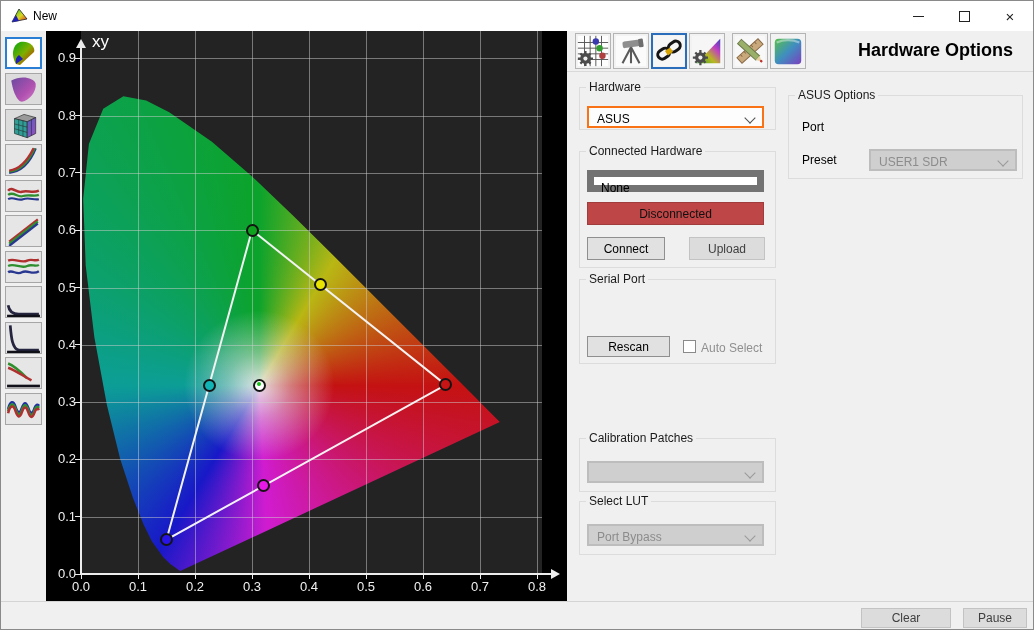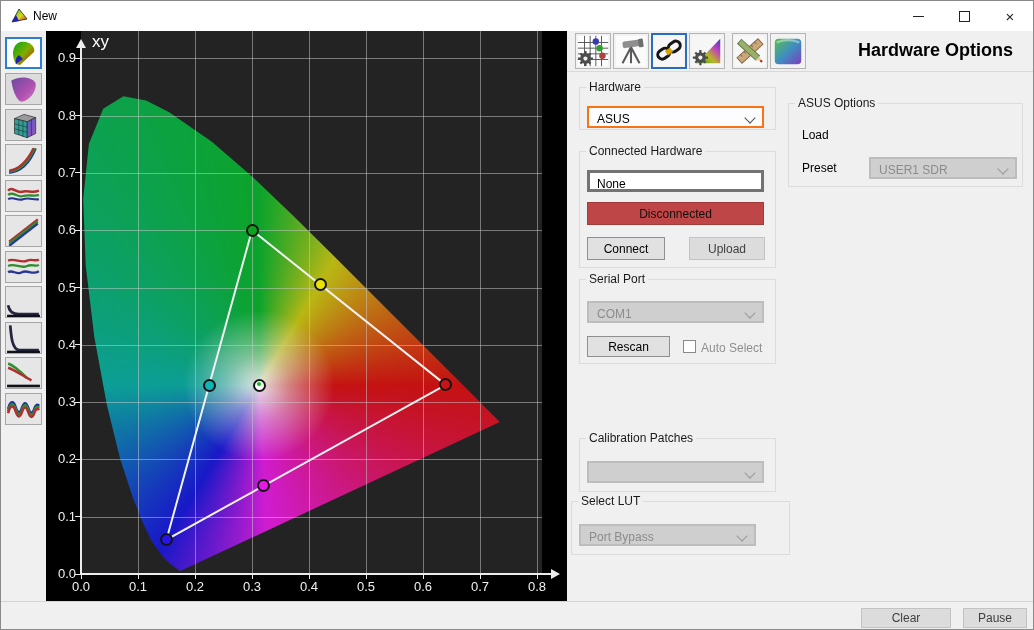--- a/index.html
+++ b/index.html
@@ -45,21 +45,21 @@
   .tool-btn.selected{border:2px solid #2a6dbb;}
   .tool-btn svg{display:block;width:100%;height:100%;}
   .panel-title{position:absolute;right:22px;top:9px;font-size:18px;font-weight:600;color:#000;}
   .group{position:absolute;border:1px solid #dcdcdc;box-sizing:border-box;}
   .glabel{position:absolute;top:-8px;left:6px;background:#f0f0f0;padding:0 3px;font-size:12px;color:#1a1a1a;white-space:nowrap;}
   .combo{position:absolute;height:22px;background:#fdfdfd;border:2px solid #f97316;box-sizing:border-box;font-size:12px;color:#000;}
   .combo .cb-text{position:absolute;left:8px;top:4px;}
   .chev{position:absolute;right:8px;top:6px;width:7px;height:7px;border-right:1.4px solid #505050;border-bottom:1.4px solid #505050;transform:rotate(45deg);}
   .combo.disabled{background:#cfcfcf;border-color:#bdbdbd;color:#8c8c8c;}
   .combo.disabled .chev{border-color:#9a9a9a;}
-  .tfield{position:absolute;height:22px;background:#fff;border:3px solid #737373;box-sizing:border-box;font-size:12px;color:#000;}
+  .tfield{position:absolute;height:22px;background:#fff;border:7px solid #737373;box-sizing:border-box;font-size:12px;color:#000;}
   .tfield .tf-text{position:absolute;left:7px;top:4px;}
   .tfield.dim{border-color:#cfcfcf;}
   .banner{position:absolute;height:23px;background:#bf4646;border:1px solid #a03c3c;box-sizing:border-box;
     display:flex;align-items:center;justify-content:center;font-size:12px;color:#101010;}
   .btn{position:absolute;height:23px;background:#e1e1e1;border:1px solid #8f8f8f;box-sizing:border-box;
     display:flex;align-items:center;justify-content:center;font-size:12px;color:#000;padding:0;}
   .btn.disabled{background:#dcdcdc;border-color:#c3c3c3;color:#404040;}
   .flabel{position:absolute;font-size:12px;color:#000;}
   .chkbox{position:absolute;width:13px;height:13px;background:#fff;border:1px solid #8a8a8a;box-sizing:border-box;}
   .chklabel{position:absolute;font-size:12px;color:#8f8f8f;}
@@ -377,51 +377,47 @@
       <button class="btn" style="left:7px;top:85px;width:78px">
         <span>Connect</span>
       </button>
       <button class="btn disabled" style="left:109px;top:85px;width:76px">
         <span>Upload</span>
       </button>
     </div>
 
     <div class="group" style="left:12px;top:248px;width:197px;height:85px">
       <span class="glabel">Serial Port</span>
-      <div class="combo disabled" style="left:7px;top:21px;width:177px">
-        <span class="cb-text">COM1</span>
-        <span class="chev"></span>
-      </div>
       <button class="btn" style="left:7px;top:56px;width:83px;height:21px">
         <span>Rescan</span>
       </button>
       <span class="chkbox" style="left:103px;top:60px"></span>
       <span class="chklabel" style="left:121px;top:61px">Auto Select</span>
     </div>
 
 
     <div class="group" style="left:12px;top:407px;width:197px;height:54px">
       <span class="glabel">Calibration Patches</span>
       <div class="combo disabled" style="left:7px;top:22px;width:177px">
         <span class="cb-text"></span>
         <span class="chev"></span>
       </div>
     </div>
 
-    <div class="group" style="left:4px;top:470px;width:219px;height:54px">
+    <div class="group" style="left:12px;top:470px;width:197px;height:54px">
       <span class="glabel">Select LUT</span>
       <div class="combo disabled" style="left:7px;top:22px;width:177px">
         <span class="cb-text">Port Bypass</span>
         <span class="chev"></span>
       </div>
     </div>
 
-    <div class="group" style="left:221px;top:72px;width:235px;height:84px">
+    <div class="group" style="left:221px;top:64px;width:235px;height:84px">
       <span class="glabel">ASUS Options</span>
-      <span class="flabel" style="left:13px;top:24px">Load</span>
+      <span class="flabel" style="left:13px;top:24px">Port</span>
       <span class="flabel" style="left:13px;top:57px">Preset</span>
       <div class="combo disabled" style="left:80px;top:53px;width:148px">
         <span class="cb-text">USER1 SDR</span>
         <span class="chev"></span>
       </div>
     </div>
   </div>
 
   <div class="footer">
     <button class="btn disabled" style="left:860px;top:6px;width:90px">

